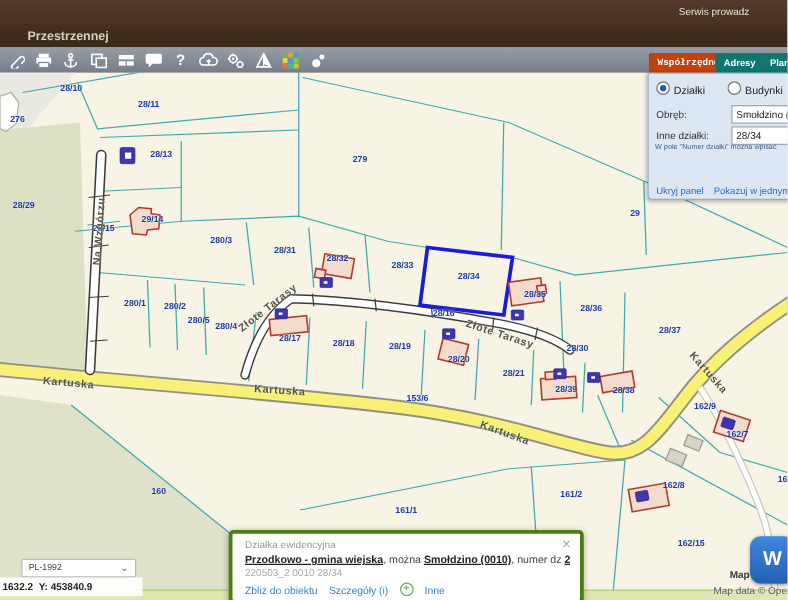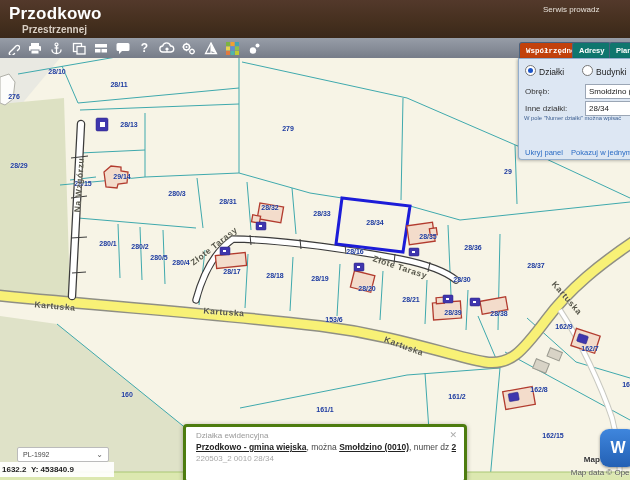--- a/index.html
+++ b/index.html
@@ -82,21 +82,20 @@
   .attrib2{position:absolute;right:-4px;top:468px;font-size:8px;color:#555;
            text-shadow:0 0 2px #fff;white-space:nowrap;}
   .w-btn{position:absolute;left:600px;top:429px;width:36px;height:38px;border-radius:9px;
          background:linear-gradient(180deg,#3f86dd,#2360b4);color:#fff;font-weight:bold;
          font-size:16px;text-align:center;line-height:38px;box-shadow:0 1px 3px rgba(0,0,0,.4);}
 </style>
 </head>
 <body>
 
 <div class="header">
-  <div class="title">Przodkowo</div>
   <div class="subtitle">Przestrzennej</div>
   <div class="service">Serwis prowadz</div>
 </div>
 
 <div class="toolbar">
   <span class="tool">
     <svg width="14" height="13" viewBox="0 0 14 13">
         <path d="M5.5 8.5 4 10a2.1 2.1 0 0 0 3 3l1.5-1.5M8.5 5.5 10 4a2.1 2.1 0 0 1 3 3l-1.5 1.5M5.6 8.4l3-3" stroke="#fff" stroke-width="1.4" fill="none" stroke-linecap="round"></path>
       </svg>
   </span>
@@ -384,20 +383,26 @@
   <div class="plink" style="left:52px;">Pokazuj w jednym ok</div>
 </div>
 
 <div class="popup">
   <div class="ptype">Działka ewidencyjna</div>
   <div class="pclose">✕</div>
   <div class="pmain">
     <b>Przodkowo - gmina wiejska</b><span>, można </span><b>Smołdzino (0010)</b><span>, numer dz </span><b>28/34</b>
   </div>
   <div class="pcode">220503_2 0010 28/34</div>
+  <div class="plinks">
+    <span>Zbliż do obiektu</span>
+    <span>Szczegóły (i)</span>
+    <span class="plus-ic">+</span>
+    <span>Inne</span>
+  </div>
 </div>
 
 <div class="crs-box">
   <span>PL-1992</span><span class="caret">⌄</span>
 </div>
 <div class="coord-box">
   <span>1632.2</span>&nbsp;&nbsp;<span>Y: 453840.9</span>
 </div>
 <div class="attrib1">Map tiles</div>
 <div class="attrib2">Map data © Open</div>

